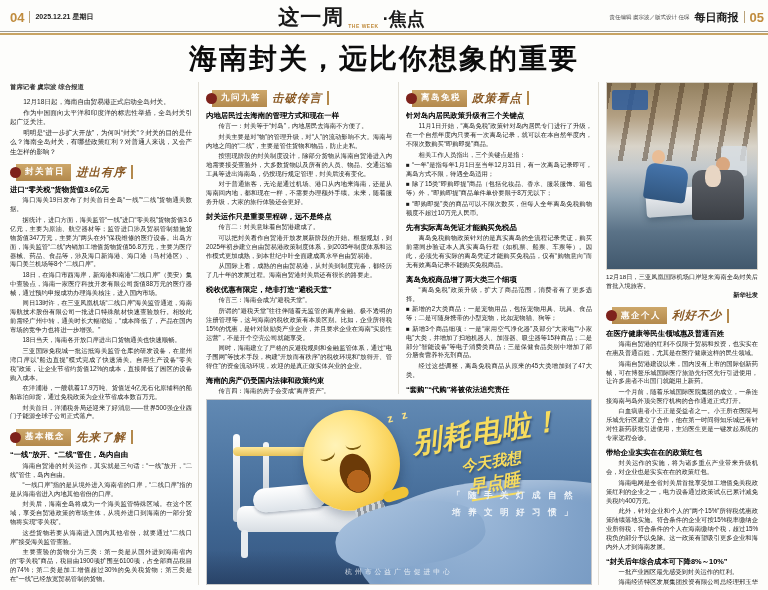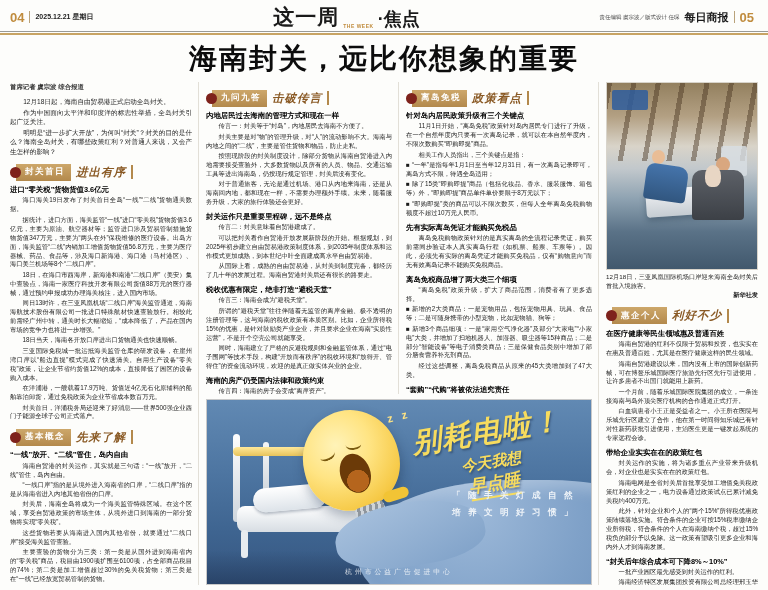--- a/index.html
+++ b/index.html
@@ -1,20 +1,20 @@
 <!DOCTYPE html>
 <html><head>
 <meta charset="utf-8">
 <style>
   html,body{margin:0;padding:0;background:#e8e6e1;}
   .page{position:relative;width:768px;height:590px;margin:0 auto;background:#fdfdfb;
         font-family:"Liberation Sans","DejaVu Sans",sans-serif;color:#1a1a1a;overflow:hidden;}
 
   
-  .hdr{position:absolute;top:4px;left:10px;right:14px;height:26px;display:flex;align-items:center;justify-content:space-between;}
+  .hdr{position:absolute;top:4px;left:10px;right:4px;height:26px;display:flex;align-items:center;justify-content:space-between;}
   .hdr-left,.hdr-right{display:flex;align-items:center;gap:5px;}
   .pagenum{color:#c08c3e;font-size:13px;font-weight:bold;}
   .hdr-div{width:1px;height:12px;background:#b9a27a;}
   .hdr-date{font-size:7px;font-weight:bold;color:#222;}
   .masthead{display:flex;align-items:flex-end;gap:3px;}
   .mh-cn{font-size:21px;font-weight:900;letter-spacing:1px;font-family:Liberation Mono, monospace;}
   .mh-en{font-size:5px;color:#c08c3e;font-weight:bold;margin:0 1px 2px 1px;letter-spacing:.5px;}
   .mh-focus{font-size:18px;font-weight:900;}
   .hdr-editors{font-size:5.5px;color:#444;}
   .hdr-paper{font-size:11px;font-weight:900;font-family:"Liberation Serif","DejaVu Serif",serif;text-align:right;}

